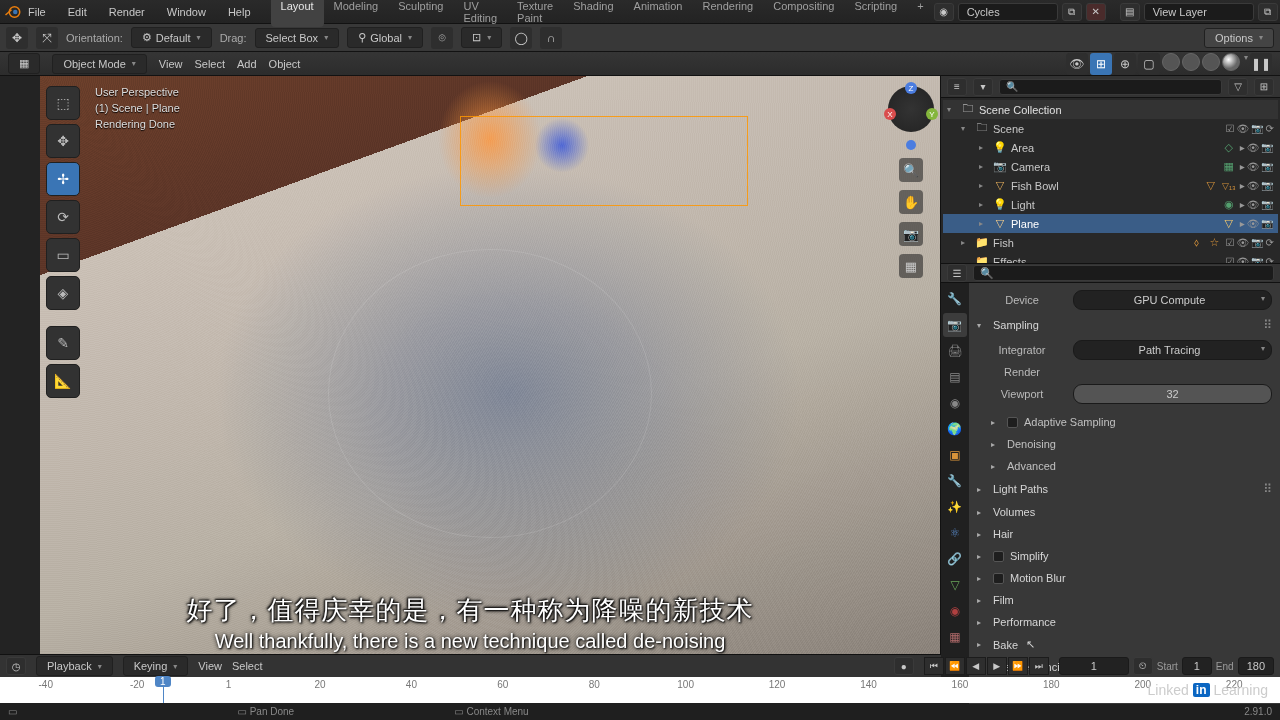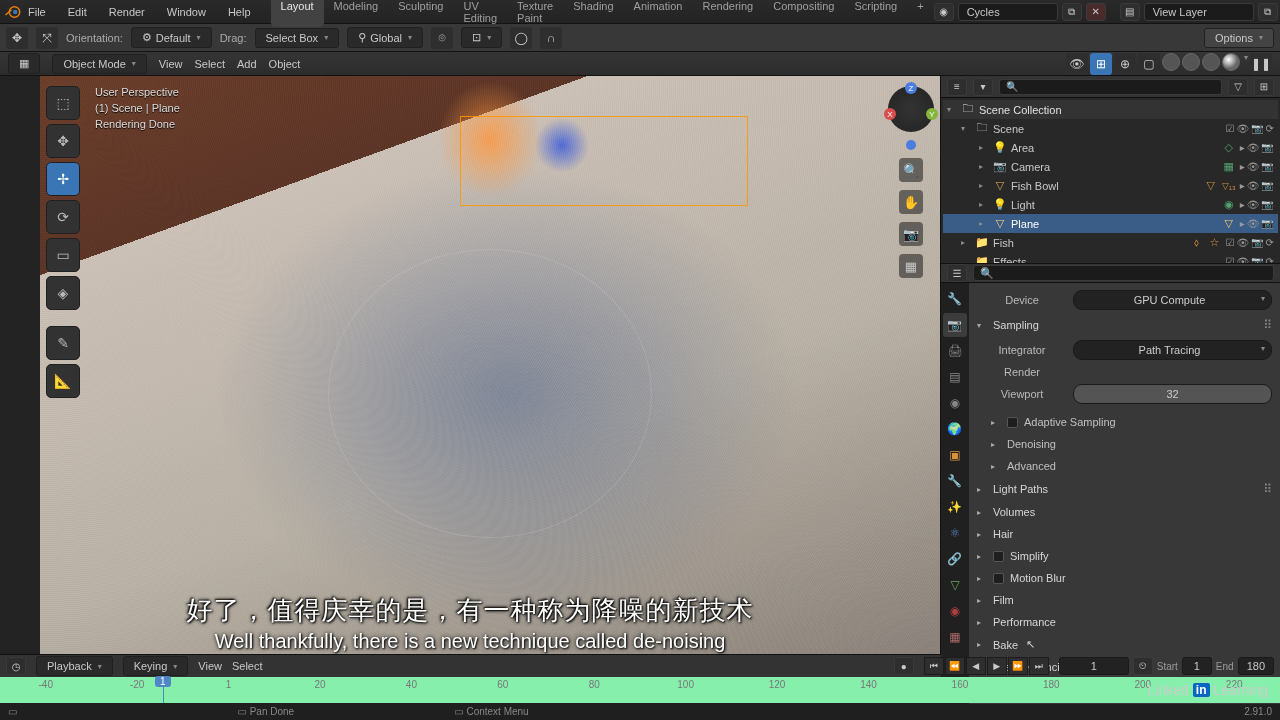--- a/index.html
+++ b/index.html
@@ -87,21 +87,21 @@
 .menu-dots{ margin-left:auto; color:#888; font-size:12px;}
 
 
 .timeline { height:48px; background:#2a2a2a; border-top:1px solid #111;}
 .timeline-head { height:22px; background:#333; display:flex; align-items:center; padding:0 6px; gap:10px; }
 .timeline-head .right{margin-left:auto; display:flex; gap:4px; align-items:center;}
 .playbtns { display:flex; gap:1px;}
 .playbtns .pb{ width:20px;height:18px;background:#2e2e2e;border:1px solid #1c1c1c;display:flex;align-items:center;justify-content:center;font-size:9px;cursor:pointer;}
 .numfield{ background:#222; border:1px solid #1a1a1a; border-radius:3px; padding:2px 8px; min-width:30px; text-align:center;}
 .small-lbl{ color:#9b9b9b; font-size:10px;}
-.ruler{ height:26px; position:relative; background:#86efac; }
+.ruler{ height:26px; position:relative; background:#ffffff; }
 .ruler-labels{position:absolute; inset:0; display:flex; align-items:flex-start; font-size:10px; color:#777;}
 .ruler-labels span{ flex:1; text-align:center; padding-top:2px;}
 .playhead{ position:absolute; left:163px; top:0; width:1px; height:26px; background:#4f86c6;}
 .playhead::before{content:'1'; position:absolute; top:-1px; left:-8px; background:#4f86c6; color:#fff; padding:0 5px; border-radius:3px; font-size:10px;}
 
 
 .statusbar { height:18px; background:#1f1f1f; display:flex; align-items:center; padding:0 8px; gap:20px; font-size:10px; color:#888;}
 
 
 .caption{position:absolute; left:0; right:340px; bottom:66px; text-align:center; pointer-events:none;}

